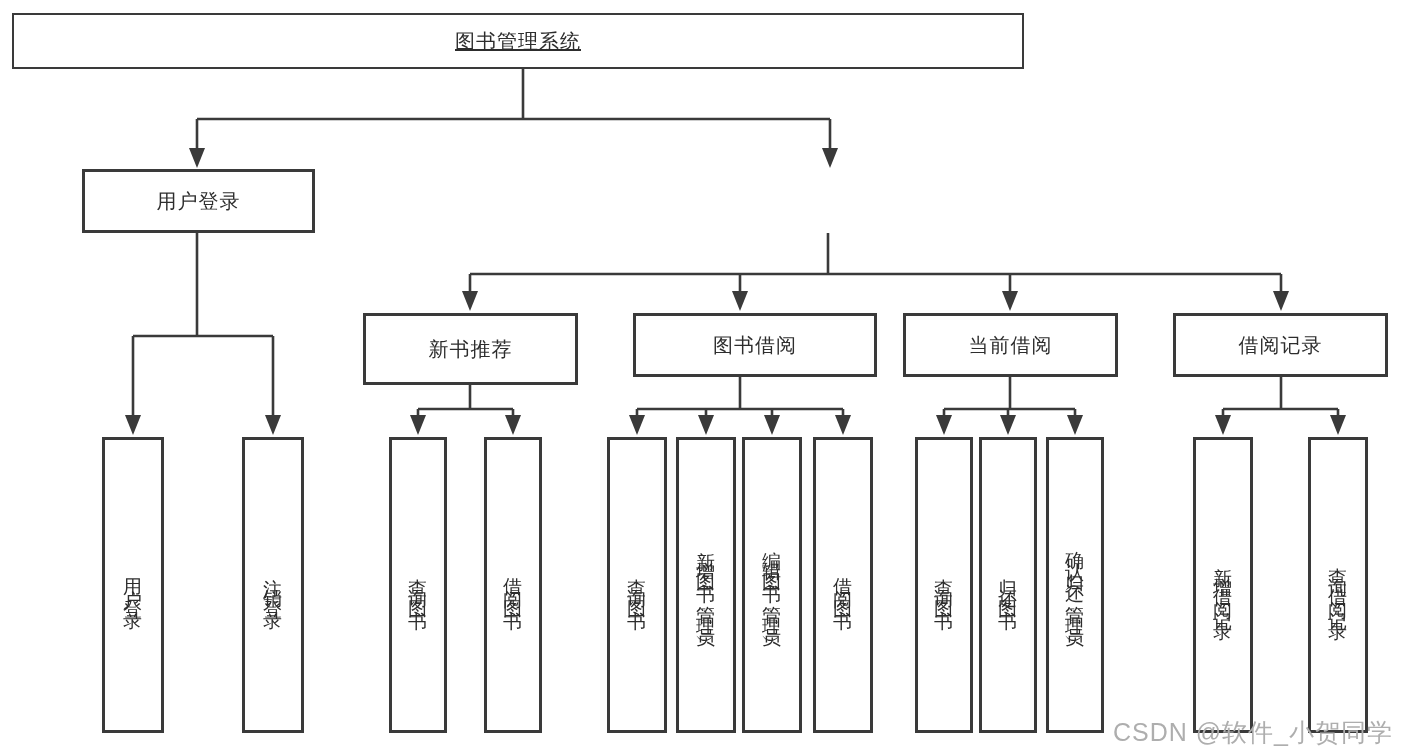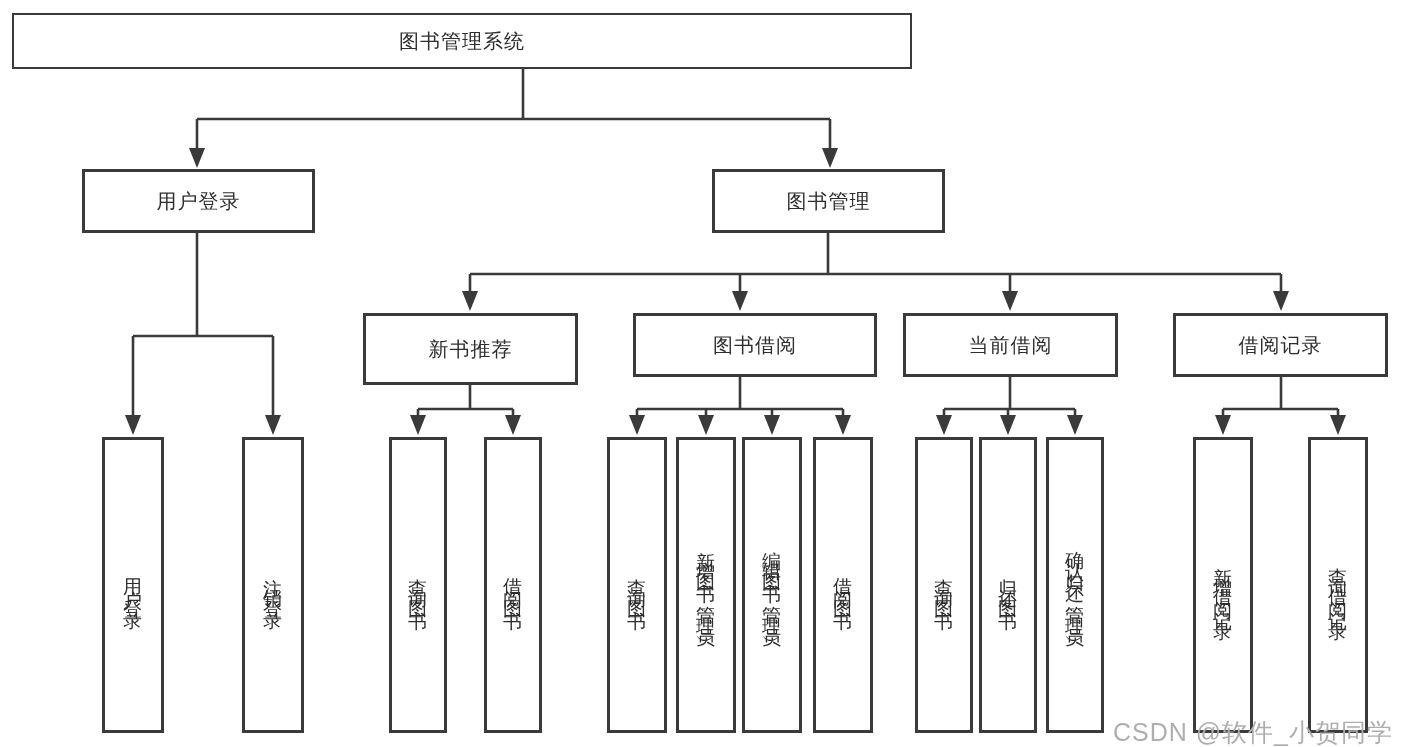--- a/index.html
+++ b/index.html
@@ -19,21 +19,21 @@
   svg.connectors polygon{fill:var(--line);stroke:none;}
 
   .node{
     position:absolute;box-sizing:border-box;border:3px solid var(--line);
     background:#fff;display:flex;align-items:center;justify-content:center;
     text-align:center;
   }
   .node .lbl{font-size:20px;letter-spacing:1px;color:var(--text);line-height:1;}
 
   
-  #n-root{left:12px;top:13px;width:900px;height:56px;border-width:2.5px;}
+  #n-root{left:12px;top:13px;width:1012px;height:56px;border-width:2.5px;text-decoration:underline;}
   
   #n-login{left:82px;top:169px;width:233px;height:64px;}
   #n-mgmt{left:712px;top:169px;width:233px;height:64px;}
   
   #n-l3-0{left:363px;top:313px;width:215px;height:72px;}
   #n-l3-1{left:633px;top:313px;width:244px;height:64px;}
   #n-l3-2{left:903px;top:313px;width:215px;height:64px;}
   #n-l3-3{left:1173px;top:313px;width:215px;height:64px;}
 
   
@@ -129,23 +129,20 @@
     <polygon points="1338,435 1330,415 1346,415"></polygon>
   </svg>
 
   <div class="node" id="n-root">
     <span class="lbl">图书管理系统</span>
   </div>
 
   <div class="node" id="n-login">
     <span class="lbl">用户登录</span>
   </div>
-  <div class="node" id="n-mgmt">
-    <span class="lbl">图书管理</span>
-  </div>
 
   <div class="node" id="n-l3-0">
     <span class="lbl">新书推荐</span>
   </div>
   <div class="node" id="n-l3-1">
     <span class="lbl">图书借阅</span>
   </div>
   <div class="node" id="n-l3-3">
     <span class="lbl">借阅记录</span>
   </div>

